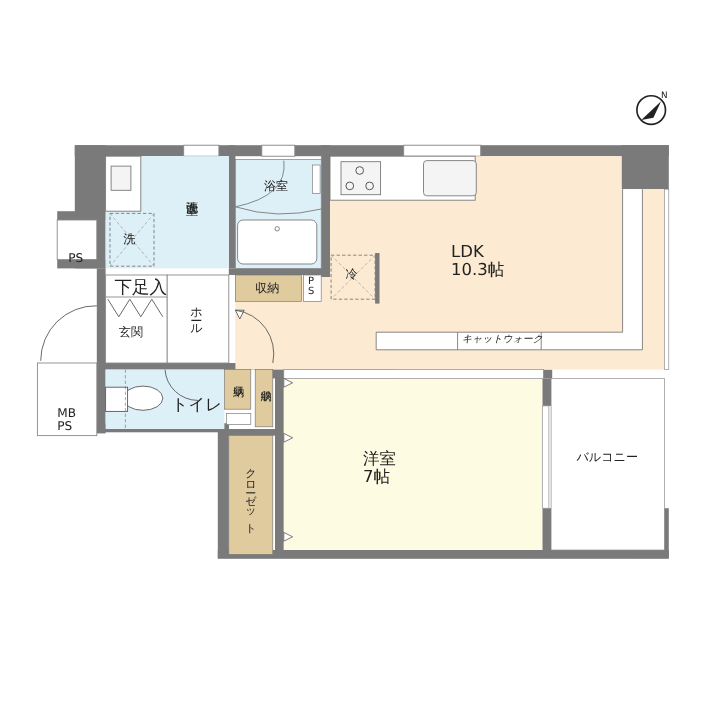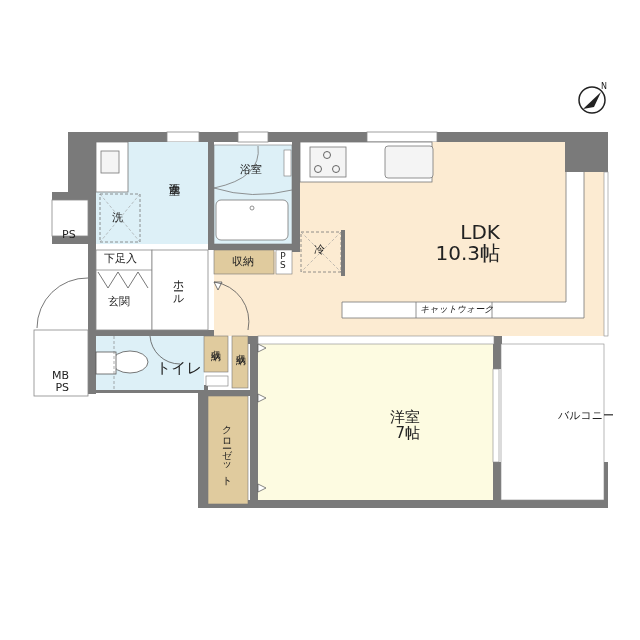--- a/index.html
+++ b/index.html
@@ -1,18 +1,18 @@
 <!DOCTYPE html>
 <html><head>
 <meta charset="utf-8">
 <style>
   html, body { margin:0; padding:0; background:#ffffff; }
   body { width:640px; height:640px; position:relative; overflow:hidden; font-family:"DejaVu Sans", sans-serif; }
   svg { position:absolute; left:0; top:0; }
-  .lbl { position:absolute; color:#222; font-family:"DejaVu Sans", sans-serif; text-align:right; line-height:1.05; white-space:nowrap; }
+  .lbl { position:absolute; color:#222; font-family:"DejaVu Sans", sans-serif; text-align:left; line-height:1.05; white-space:nowrap; }
   .vert { writing-mode:vertical-rl; text-orientation:upright; letter-spacing:1px; }
 </style>
 </head>
 <body>
 
 <svg width="640" height="640" viewBox="0 0 640 640">
 
   <g fill="#7a7a7a">
     <rect x="68" y="132" width="540" height="10"></rect>
     <rect x="68" y="132" width="28" height="112"></rect>
@@ -107,43 +107,43 @@
 
   <rect x="501" y="344" width="103" height="156" fill="#ffffff" stroke="#888" stroke-width="0.6"></rect>
 
   <g transform="translate(592,100)">
     <circle cx="0" cy="0" r="13" fill="#ffffff" stroke="#222" stroke-width="1.5"></circle>
     <path d="M-9 9 L9 -8 L2 7 Z" fill="#222"></path>
     <text x="9" y="-11" font-size="8" font-family="DejaVu Sans, sans-serif" fill="#222">N</text>
   </g>
 </svg>
 
-<div class="lbl" style="left:410px;top:222px;width:90px;font-size:20px;">
+<div class="lbl" style="left:410px;top:222px;width:90px;font-size:15px;">
   <div>LDK</div>
   <div>10.3帖</div>
 </div>
 <div class="lbl" style="left:330px;top:410px;width:90px;font-size:15px;">
   <div>洋室</div>
   <div>7帖</div>
 </div>
 <div class="lbl vert" style="left:168px;top:174px;font-size:11px;">洗面室</div>
 <div class="lbl" style="left:112px;top:212px;font-size:11px;">洗</div>
 <div class="lbl" style="left:240px;top:164px;font-size:11px;">浴室</div>
 <div class="lbl" style="left:232px;top:256px;font-size:11px;">収納</div>
 <div class="lbl" style="left:280px;top:252px;font-size:9px;">
     <div>P</div>
     <div>S</div>
   </div>
 <div class="lbl" style="left:314px;top:244px;font-size:11px;">冷</div>
-<div class="lbl" style="left:104px;top:253px;font-size:11px;">下足入</div>
+<div class="lbl" style="left:104px;top:253px;font-size:16px;">下足入</div>
 <div class="lbl" style="left:108px;top:296px;font-size:11px;">玄関</div>
 <div class="lbl vert" style="left:172px;top:272px;font-size:11px;">ホール</div>
 <div class="lbl" style="left:156px;top:361px;font-size:15px;">トイレ</div>
 <div class="lbl vert" style="left:210px;top:342px;font-size:10px;">収納</div>
 <div class="lbl vert" style="left:235px;top:346px;font-size:10px;">収納</div>
 <div class="lbl vert" style="left:221px;top:418px;font-size:10px;">クローゼット</div>
-<div class="lbl" style="left:524px;top:410px;font-size:11px;margin-left:34px;">バルコニー</div>
+<div class="lbl" style="left:524px;top:410px;font-size:11px;">バルコニー</div>
 <div class="lbl" style="left:62px;top:229px;font-size:11px;">PS</div>
 <div class="lbl" style="left:52px;top:370px;font-size:11px;">
     <div>MB</div>
     <div>PS</div>
   </div>
 <div class="lbl" style="left:420px;top:305px;font-size:9px;font-style:italic;">キャットウォーク</div>
 
 </body></html>

